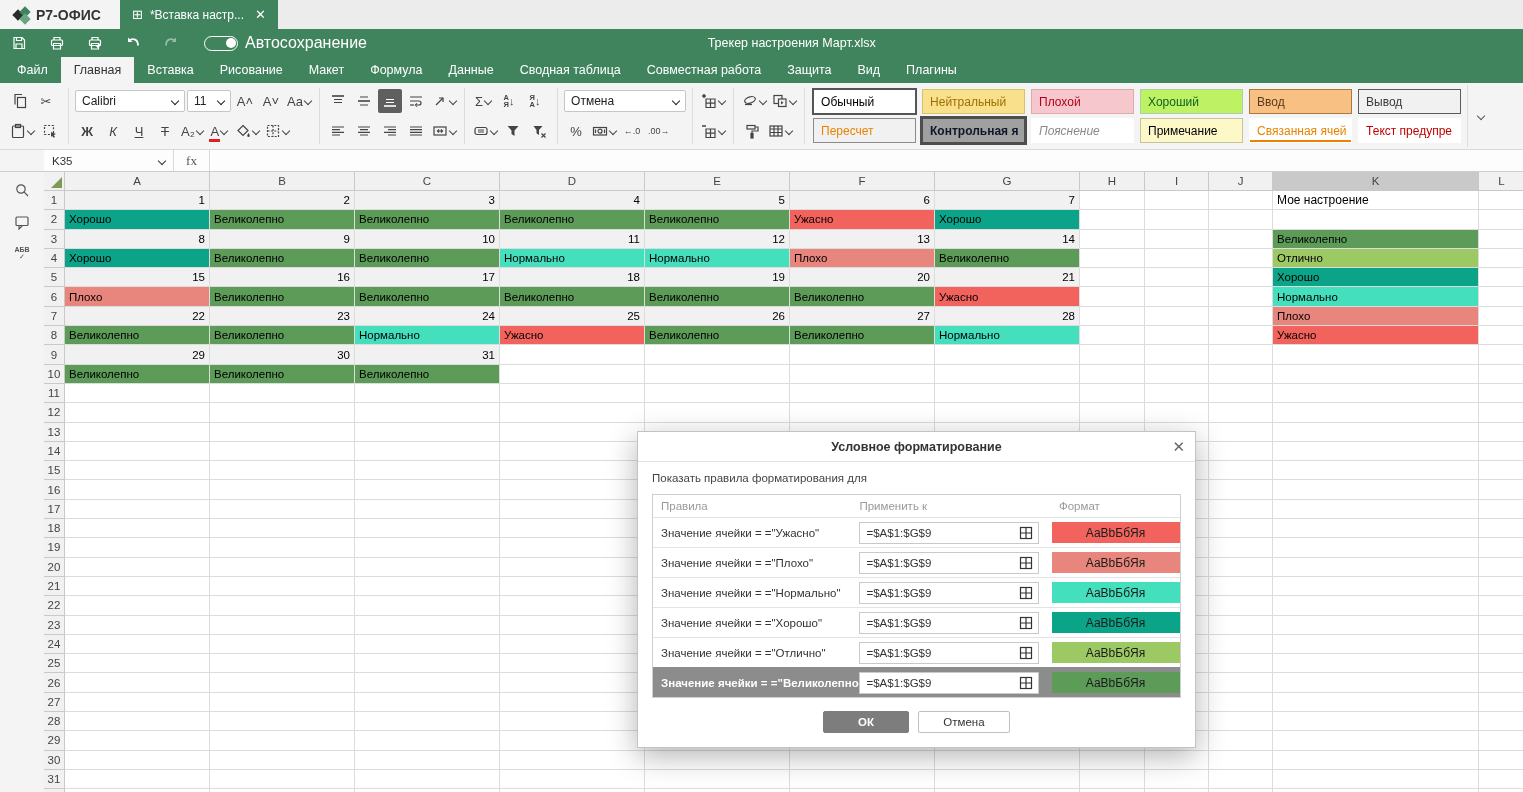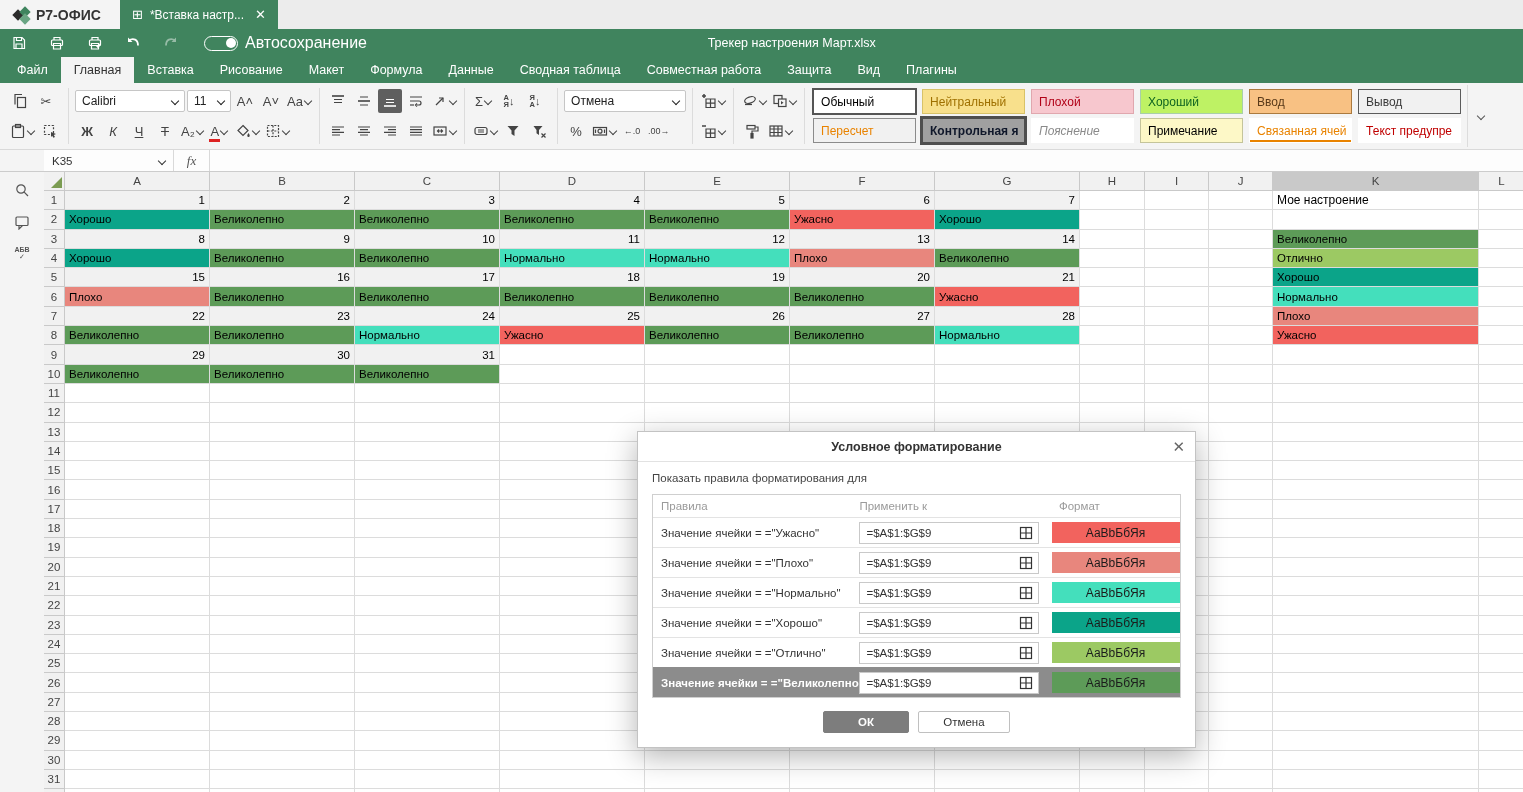--- a/index.html
+++ b/index.html
@@ -53,21 +53,21 @@
   .dectxt{font-size:9px;letter-spacing:0}
   
   .stylegal{display:grid;grid-template-columns:repeat(6,103px);grid-auto-rows:25px;gap:4px 6px;align-content:center;padding:0 6px}
   .stylechip{display:flex;align-items:center;padding:0 7px;font-size:12px;white-space:nowrap;overflow:hidden;background:#fff;border:1px solid #d0d0d0;cursor:pointer}
   .galmore{width:26px;border-left:1px solid #dcdcdc;display:flex;align-items:center;justify-content:center;color:#555;cursor:pointer}
 
   
   .fbar{height:22px;background:#fdfdfd;border-bottom:1px solid #cccccc;display:flex;align-items:stretch}
   .railpad{width:44px;background:#f4f4f4}
   .namebox{width:130px;display:flex;align-items:center;justify-content:space-between;padding:0 8px;font-size:11.5px;color:#333;border-right:1px solid #d9d9d9;cursor:text}
-  .fxbtn{width:36px;display:flex;align-items:center;justify-content:center;font-family:"Liberation Serif","DejaVu Serif",serif;font-style:italic;font-size:13px;color:#555;border-right:1px solid #d9d9d9;cursor:pointer}
+  .fxbtn{width:36px;display:flex;align-items:center;justify-content:center;font-family:"Liberation Serif","DejaVu Serif",serif;font-size:13px;color:#555;border-right:1px solid #d9d9d9;cursor:pointer}
   .finput{flex:1;cursor:text}
 
   
   .work{display:flex;height:620px;position:relative}
   .rail{width:44px;background:#f4f4f4;display:flex;flex-direction:column;align-items:center;gap:16px;padding-top:10px;color:#555}
   .rail .ric{cursor:pointer}
   .spell{font-size:7px;font-weight:bold;line-height:1;text-align:center;cursor:pointer}
   .sheet{flex:1;overflow:hidden;background:#fff}
   .grow{display:flex;height:19.3px}
   .grow.hdr{height:19px}

